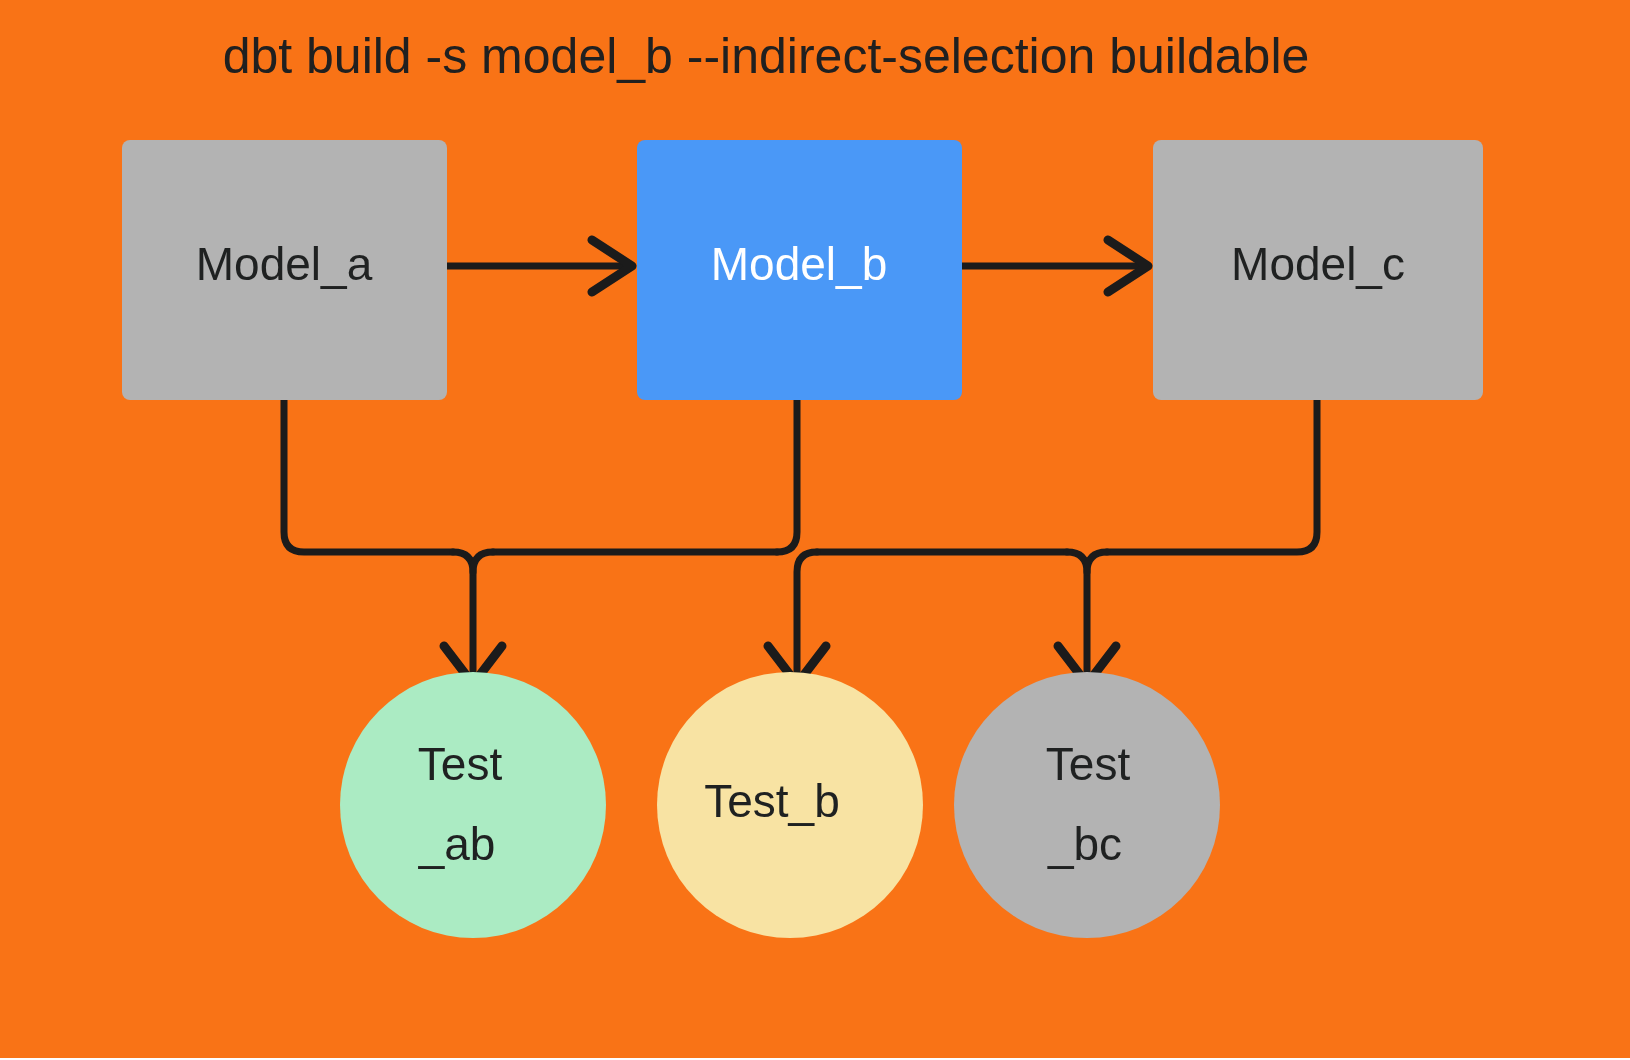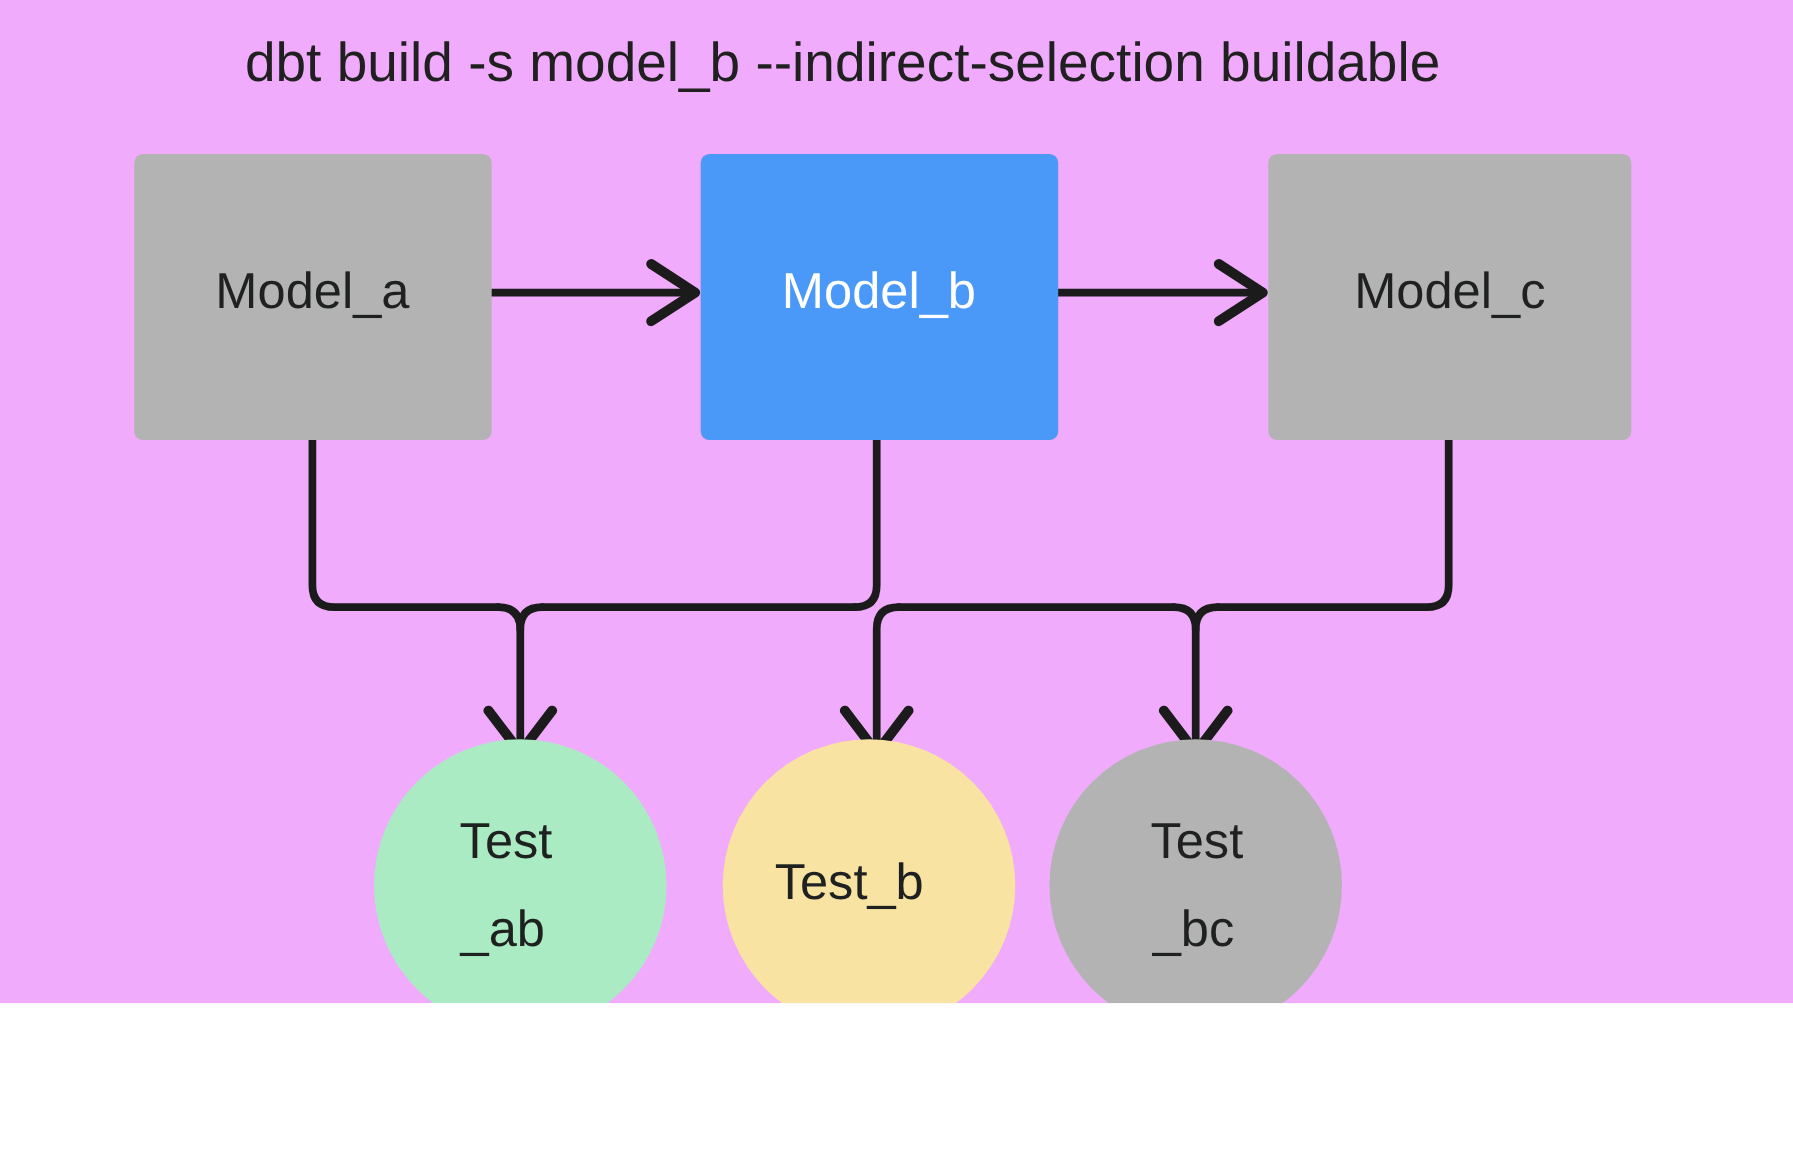--- a/index.html
+++ b/index.html
@@ -7,22 +7,22 @@
     margin: 0;
     padding: 0;
     background: #ffffff;
   }
   body {
     font-family: "Liberation Sans", sans-serif;
   }
   #canvas {
     position: relative;
     width: 1630px;
-    height: 912px;
-    background: #f0abfc;
+    height: 1058px;
+    background: #f97316;
     overflow: hidden;
   }
   #diagram-svg {
     position: absolute;
     left: 0;
     top: 0;
     width: 1630px;
     height: 1060px;
     display: block;
   }

